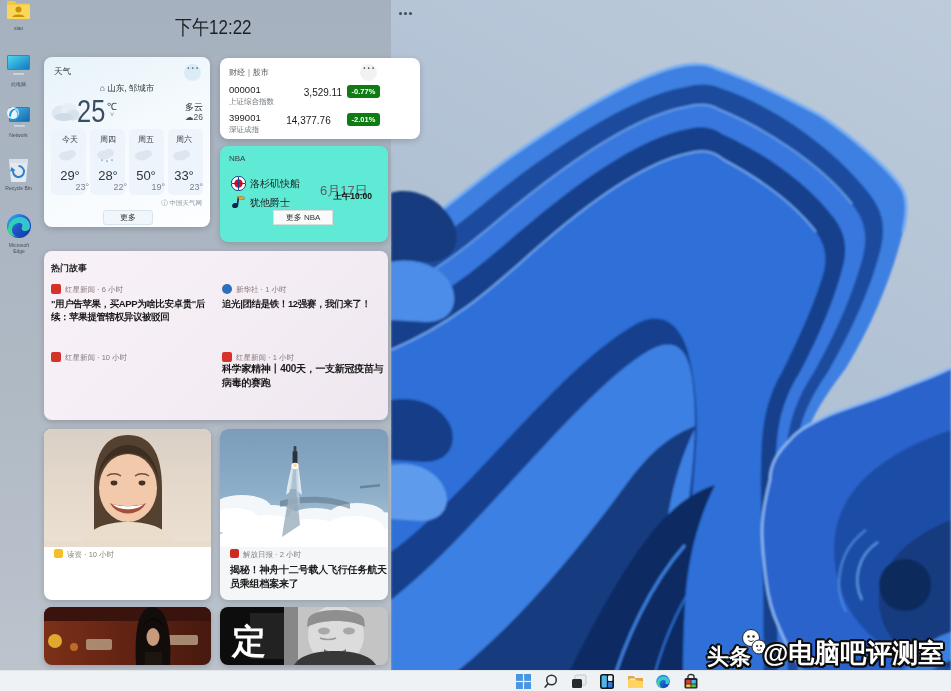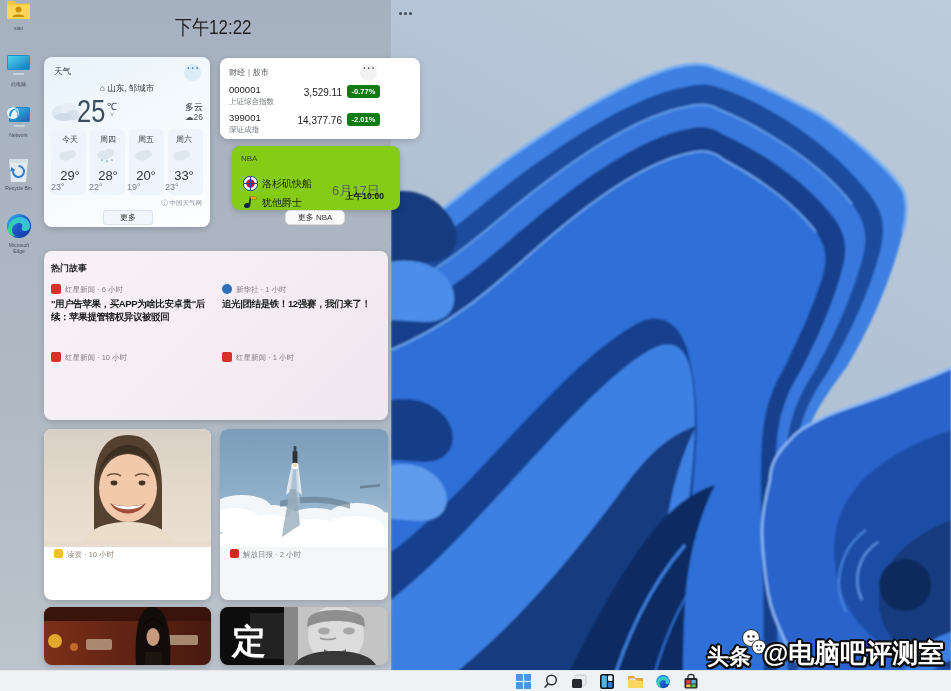--- a/index.html
+++ b/index.html
@@ -119,81 +119,82 @@
         <ellipse cx="96" cy="7" rx="5" ry="4"></ellipse>
       </g>
   <g fill="#dde6ee">
         <ellipse cx="129" cy="9" rx="7" ry="4.5"></ellipse>
         <ellipse cx="134" cy="7" rx="5" ry="4"></ellipse>
       </g>
  </svg>
  <div class="abs" style="left:7px;top:111px;width:152px;display:flex;text-align:center;font-size:13px;color:#2e353c">
   <div style="flex:1">29°</div>
       <div style="flex:1">28°</div>
-      <div style="flex:1">20°</div>
+      <div style="flex:1">50°</div>
       <div style="flex:1">33°</div>
  </div>
- <div class="abs" style="left:7px;top:125px;width:152px;display:flex;text-align:left;font-size:9px;color:#79828c">
+ <div class="abs" style="left:7px;top:125px;width:152px;display:flex;text-align:right;font-size:9px;color:#79828c">
   <div style="flex:1">23°</div>
       <div style="flex:1">22°</div>
       <div style="flex:1">19°</div>
       <div style="flex:1">23°</div>
  </div>
  <div class="abs" style="right:8px;top:142px;font-size:6.5px;color:#8b949d">ⓘ 中国天气网</div>
  <div class="abs" style="left:59px;top:153px;width:48px;height:13px;background:#f0f6fb;border:1px solid #d8e4ee;border-radius:3px;font-size:8px;color:#333;text-align:center;line-height:13px">更多</div>
 </div>
 
 <div class="card" id="fin" style="left:220px;top:58px;width:200px;height:81px;background:#ffffff">
  <div class="abs" style="left:9px;top:9px;font-size:8px;color:#50565c">财经｜股市</div>
  <div class="abs" style="left:140px;top:6px;width:17px;height:17px;background:#f2f2f2;border-radius:50%"></div>
     <div class="abs dots3" style="left:143px;top:5px;font-size:10px;color:#555">···</div>
  <div class="abs" style="left:9px;top:26px;font-size:9.5px;color:#1a1a1a">000001</div>
  <div class="abs" style="left:9px;top:39px;font-size:7.5px;color:#70767c">上证综合指数</div>
  <div class="abs" style="left:60px;top:29px;width:62px;text-align:right;font-size:10px;color:#1a1a1a">3,529.11</div>
  <div class="abs" style="left:127px;top:27px;width:33px;height:13px;background:#0e7c12;border-radius:3px;color:#fff;font-size:7.5px;font-weight:bold;text-align:center;line-height:13px">-0.77%</div>
  <div class="abs" style="left:9px;top:54px;font-size:9.5px;color:#1a1a1a">399001</div>
  <div class="abs" style="left:9px;top:67px;font-size:7.5px;color:#70767c">深证成指</div>
- <div class="abs" style="left:55px;top:57px;width:67px;text-align:right;font-size:10px;color:#1a1a1a">14,377.76</div>
+ <div class="abs" style="left:55px;top:57px;width:67px;text-align:center;font-size:10px;color:#1a1a1a">14,377.76</div>
  <div class="abs" style="left:127px;top:55px;width:33px;height:13px;background:#0e7c12;border-radius:3px;color:#fff;font-size:7.5px;font-weight:bold;text-align:center;line-height:13px">-2.01%</div>
 </div>
 
-<div class="card" id="nba" style="left:232px;top:146px;width:168px;height:64px;background:#84cc16">
+<div class="card" id="nba" style="left:220px;top:146px;width:168px;height:96px;background:#5eead4">
  <div class="abs" style="left:9px;top:8px;font-size:8px;color:#3a3f44">NBA</div>
  <svg class="abs" style="left:11px;top:30px" width="15" height="15" viewBox="0 0 15 15">
   <circle cx="7.5" cy="7.5" r="7.2" fill="#fff" stroke="#1d428a" stroke-width="1"></circle>
   <circle cx="7.5" cy="7.5" r="4.2" fill="#c8102e"></circle>
   <path d="M1,7.5 H14 M7.5,1 V14" stroke="#1d428a" stroke-width="1"></path>
  </svg>
  <div class="abs" style="left:30px;top:31px;font-size:10px;color:#1c1c1c">洛杉矶快船</div>
  <svg class="abs" style="left:11px;top:49px" width="15" height="15" viewBox="0 0 15 15">
   <path d="M13.5,2 L6.8,1 L5.8,8.2 C5.2,7.9 4.4,7.8 3.6,8 C1.9,8.4 0.8,9.8 1.1,11.2 C1.4,12.6 3,13.4 4.7,13 C6.2,12.7 7.2,11.6 7.2,10.4 L8,4 L13.2,4.8 Z" fill="#12264d"></path>
   <path d="M8,4 L13.2,4.8 L13.5,2 L6.8,1 Z" fill="#f9a01b"></path>
  </svg>
  <div class="abs" style="left:30px;top:50px;font-size:10px;color:#1c1c1c">犹他爵士</div>
  <div class="abs" style="left:100px;top:36px;width:52px;text-align:left;font-size:13px;color:#5a6066">6月17日</div>
  <div class="abs" style="left:100px;top:45px;width:52px;text-align:right;font-size:8.5px;font-weight:bold;color:#111">上午10:00</div>
- <div class="abs" style="left:53px;top:64px;width:58px;height:13px;background:#fafafa;border:1px solid #dcdcdc;border-radius:5px;font-size:8px;color:#333;text-align:center;line-height:13px">更多 NBA</div>
+ <div class="abs" style="left:53px;top:64px;width:58px;height:13px;background:#fafafa;border:1px solid #dcdcdc;border-radius:0;font-size:8px;color:#333;text-align:center;line-height:13px">更多 NBA</div>
 </div>
 
 <div class="card" id="stories" style="left:44px;top:251px;width:344px;height:169px;background:linear-gradient(135deg,#f8f2f8 0%,#f4ecf3 60%,#efe7ef 100%)">
  <div class="abs" style="left:7px;top:11px;font-size:9px;font-weight:bold;color:#1b1b1b">热门故事</div>
 
  <div class="abs" style="left:7px;top:33px;width:10px;height:10px;background:#d6322a;border-radius:2px"></div>
  <div class="abs" style="left:21px;top:34px;font-size:7.5px;color:#84787e">红星新闻 · 6 小时</div>
  <div class="abs" style="left:7px;top:46px;font-size:9.5px;font-weight:bold;color:#1b1b1b;line-height:13px;letter-spacing:-0.4px;white-space:nowrap">"用户告苹果，买APP为啥比安卓贵"后<br>续：苹果提管辖权异议被驳回</div>
 
  <div class="abs" style="left:178px;top:33px;width:10px;height:10px;background:#2c6fbb;border-radius:50%"></div>
  <div class="abs" style="left:192px;top:34px;font-size:7.5px;color:#84787e">新华社 · 1 小时</div>
  <div class="abs" style="left:178px;top:46px;font-size:9.5px;font-weight:bold;color:#1b1b1b;line-height:13px;letter-spacing:-0.4px;white-space:nowrap">追光|团结是铁！12强赛，我们来了！</div>
 
  <div class="abs" style="left:7px;top:101px;width:10px;height:10px;background:#d6322a;border-radius:2px"></div>
  <div class="abs" style="left:21px;top:102px;font-size:7.5px;color:#84787e">红星新闻 · 10 小时</div>
 
  <div class="abs" style="left:178px;top:101px;width:10px;height:10px;background:#d6322a;border-radius:2px"></div>
  <div class="abs" style="left:192px;top:102px;font-size:7.5px;color:#84787e">红星新闻 · 1 小时</div>
+ <div class="abs" style="left:178px;top:111px;width:164px;font-size:10px;font-weight:bold;color:#1b1b1b;line-height:13.5px;letter-spacing:-0.3px">科学家精神丨400天，一支新冠疫苗与病毒的赛跑</div>
 </div>
 
 <div class="card" id="news1" style="left:44px;top:429px;width:167px;height:171px;background:#ffffff;overflow:hidden">
  <svg class="abs" style="left:0;top:0" width="167" height="118" viewBox="0 0 167 118">
   <defs>
    <linearGradient id="wbg" x1="0" y1="0" x2="0" y2="1">
     <stop offset="0" stop-color="#d9cfc5"></stop>
           <stop offset="0.5" stop-color="#e4d9cb"></stop>
           <stop offset="1" stop-color="#ebe0d1"></stop>
    </linearGradient>
@@ -247,20 +248,21 @@
   <rect x="73.6" y="17" width="2.8" height="6" rx="1" fill="#3a414a"></rect>
   <ellipse cx="75" cy="37" rx="3.6" ry="3.2" fill="#ffffff"></ellipse>
   <ellipse cx="75" cy="36.2" rx="1.8" ry="2" fill="#ffd9a0"></ellipse>
   <path d="M71.5,38 C69,48 67,58 66,66 L71,62 C72,52 73,44 73.6,39 Z" fill="#e9eef2" opacity="0.9"></path>
   <path d="M78.5,38 C80,48 81,58 82,66 L77,62 C76.5,52 76,44 76.4,39 Z" fill="#e9eef2" opacity="0.9"></path>
   <path d="M72,40 C70,56 68,74 66,90 C70,84 76,78 80,74 C79,62 78,50 78,40 Z" fill="#c3d2dd" opacity="0.6"></path>
   <path d="M70,60 C67,76 64,94 62,108 L80,96 C79,84 77,70 76,60 Z" fill="#8da4b4" opacity="0.7"></path>
  </svg>
  <div class="abs" style="left:10px;top:120px;width:9px;height:9px;background:#cf2a1f;border-radius:2px"></div>
  <div class="abs" style="left:23px;top:121px;font-size:7.5px;color:#7e8288">解放日报 · 2 小时</div>
+ <div class="abs" style="left:10px;top:134px;font-size:10px;font-weight:bold;color:#1b1b1b;line-height:14px;letter-spacing:-0.2px;white-space:nowrap">揭秘！神舟十二号载人飞行任务航天<br>员乘组档案来了</div>
 </div>
 
 <div class="card" id="news3" style="left:44px;top:607px;width:167px;height:58px;overflow:hidden">
  <svg width="167" height="58" viewBox="0 0 167 58">
   <defs>
         <linearGradient id="plg" x1="0" y1="0" x2="1" y2="0">
    <stop offset="0" stop-color="#7c3018"></stop>
           <stop offset="0.45" stop-color="#642414"></stop>
           <stop offset="1" stop-color="#47190f"></stop>
   </linearGradient>

